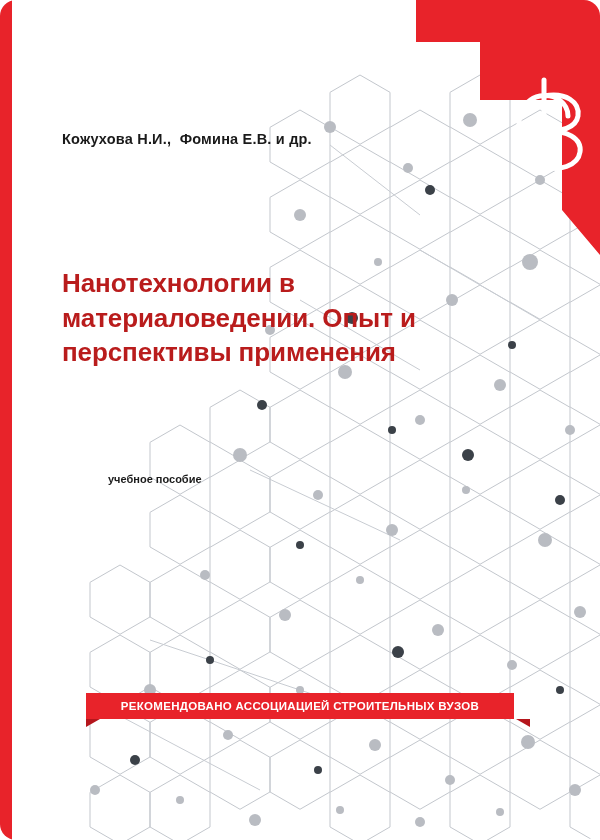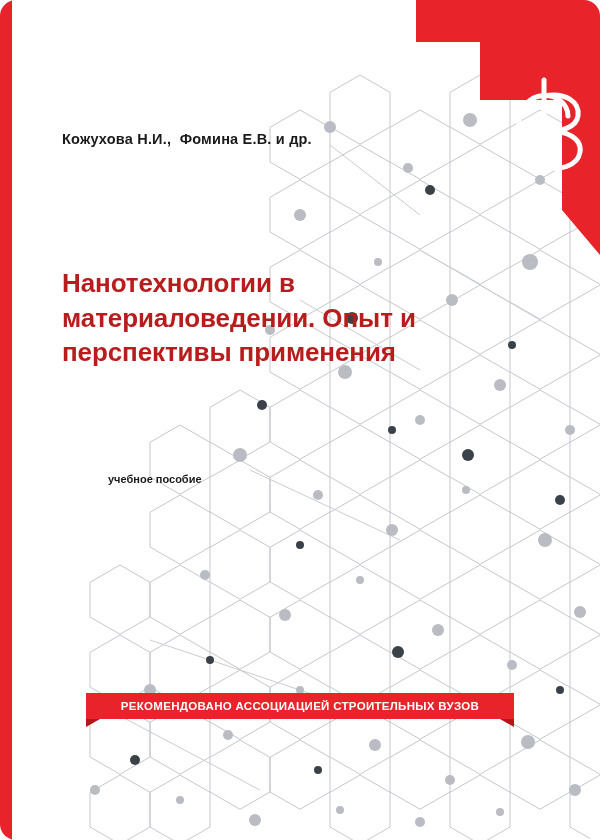--- a/index.html
+++ b/index.html
@@ -80,20 +80,21 @@
     margin-left: 45px;
   }
 
   
   .ribbon-wrap {
     position: absolute;
     left: 86px;
     top: 693px;
     width: 428px;
     height: 30px;
+    padding-left: 16px;
   }
   .ribbon-body {
     position: absolute;
     left: 0;
     top: 0;
     width: 428px;
     height: 26px;
     background: #e8232a;
   }
   .ribbon-tail-left {

